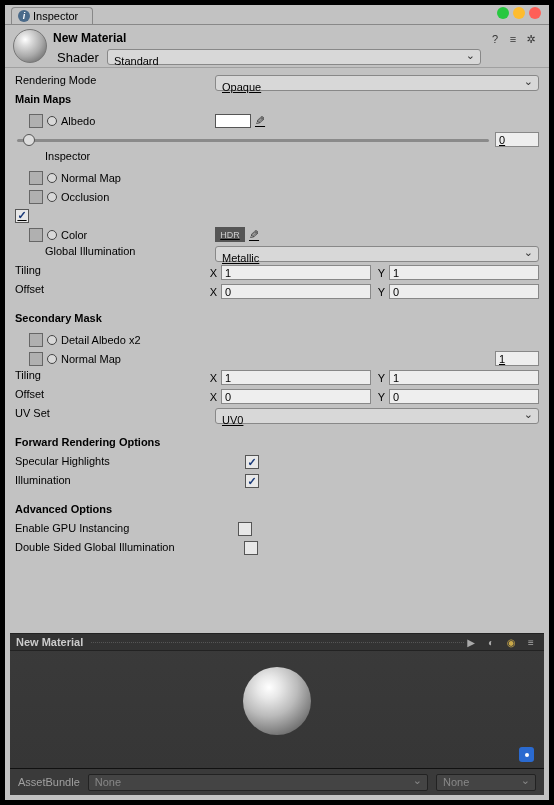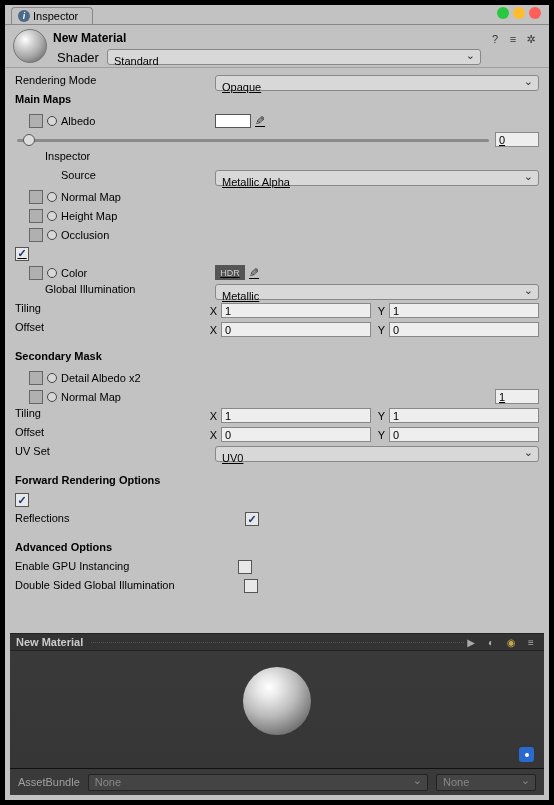--- a/index.html
+++ b/index.html
@@ -217,39 +217,26 @@
             <div class="slider-thumb" style="left:3%"></div>
         </div>
         <input class="numfield" value="0" style="">
       </div>
     </div>
 
     <div class="row">
       <div class="label indent2">Inspector</div>
     </div>
 
-    <div class="row">
-      <div class="label indent3">Source</div>
-      <div class="ctrl">
-          <div class="dropdown">Metallic Alpha</div>
-        </div>
-    </div>
 
     <div class="row">
         <div class="label indent1" style="display:flex;align-items:center">
       <div class="texslot"></div>
       <div class="radio"></div>
       <span>Normal Map</span>
-    </div>
-      </div>
-    <div class="row">
-        <div class="label indent1" style="display:flex;align-items:center">
-      <div class="texslot"></div>
-      <div class="radio"></div>
-      <span>Height Map</span>
     </div>
       </div>
     <div class="row">
         <div class="label indent1" style="display:flex;align-items:center">
       <div class="texslot"></div>
       <div class="radio"></div>
       <span>Occlusion</span>
     </div>
       </div>
 
@@ -344,24 +331,25 @@
       <div class="ctrl">
           <div class="dropdown">UV0</div>
         </div>
     </div>
 
     <div class="section-gap"></div>
     <div class="row">
         <div class="label bold">Forward Rendering Options</div>
       </div>
     <div class="row">
+      <div class="label" style="width:230px">Specular Highlights</div>
       <div class="checkbox">✓</div>
     </div>
     <div class="row">
-      <div class="label" style="width:230px">Reflections</div>
+      <div class="label" style="width:230px">Illumination</div>
       <div class="checkbox">✓</div>
     </div>
 
     <div class="section-gap"></div>
     <div class="row">
         <div class="label bold">Advanced Options</div>
       </div>
     <div class="row">
       <div class="label" style="width:223px">Enable GPU Instancing</div>
       <div class="checkbox"></div>

